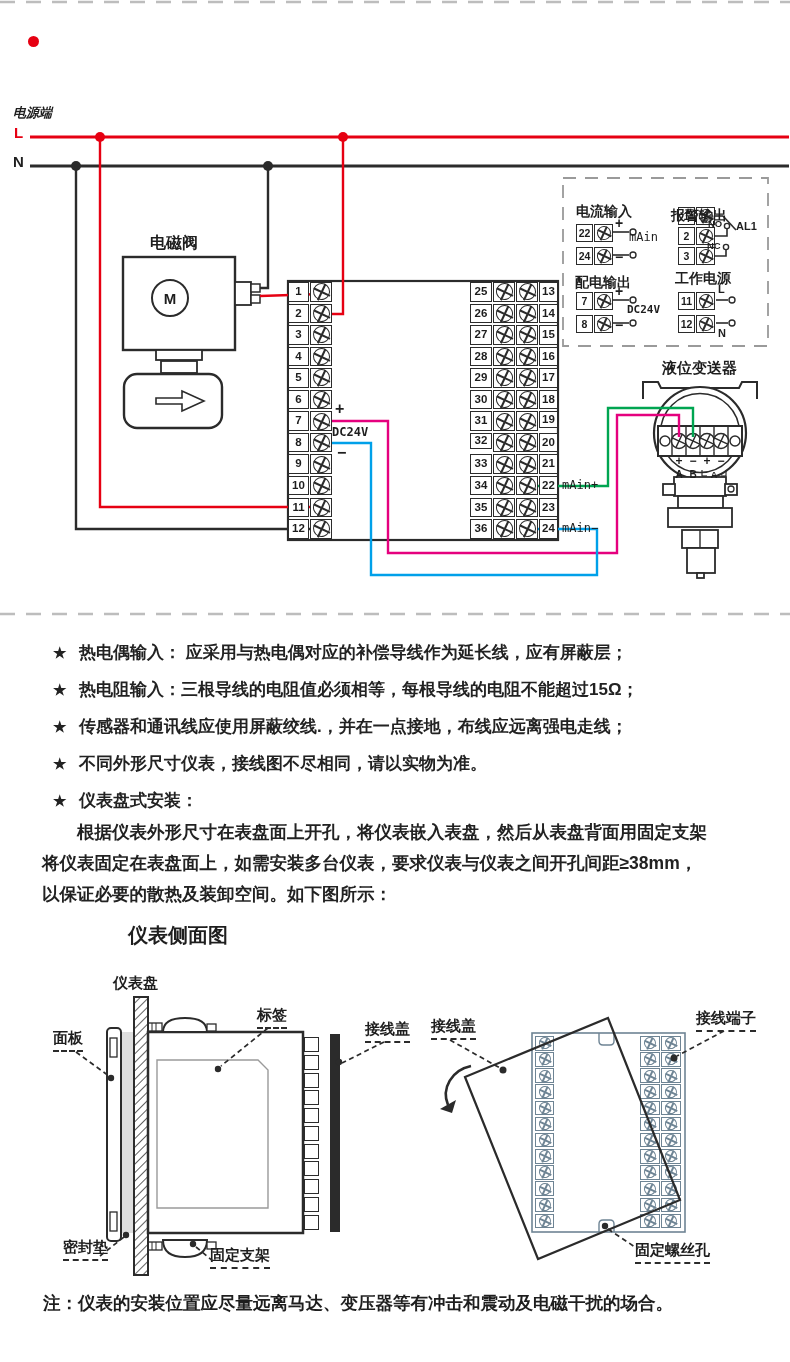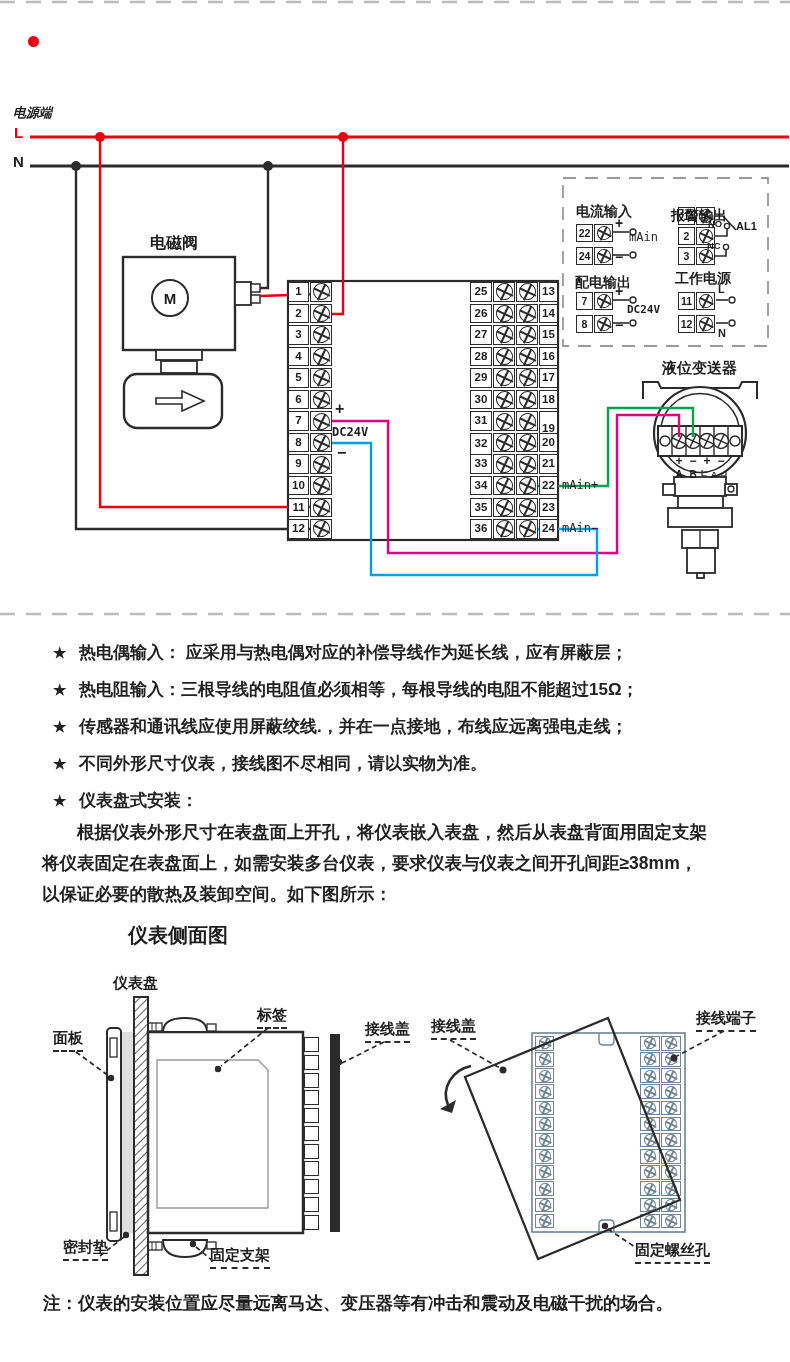--- a/index.html
+++ b/index.html
@@ -310,22 +310,22 @@
         <span class="screw" style="height: 15px; width: 15px;"></span>
       </div>
       <div class="cell num " style="left: 539px; top: 389.75px; width: 19px; height: 19.5px;">18</div>
       <div class="cell num " style="left: 470px; top: 411.3px; width: 22px; height: 19.5px;">31</div>
       <div class="cell " style="left: 493px; top: 411.3px; width: 22px; height: 19.5px;">
         <span class="screw" style="height: 15px; width: 15px;"></span>
       </div>
       <div class="cell " style="left: 516px; top: 411.3px; width: 22px; height: 19.5px;">
         <span class="screw" style="height: 15px; width: 15px;"></span>
       </div>
-      <div class="cell num " style="left: 539px; top: 411.3px; width: 19px; height: 34px;">19</div>
-      <div class="cell num " style="left: 470px; top: 432.85px; width: 22px; height: 22px;">32</div>
+      <div class="cell num " style="left: 539px; top: 411.3px; width: 19px; height: 17px;">19</div>
+      <div class="cell num " style="left: 470px; top: 432.85px; width: 22px; height: 16px;">32</div>
       <div class="cell " style="left: 493px; top: 432.85px; width: 22px; height: 19.5px;">
         <span class="screw" style="height: 15px; width: 15px;"></span>
       </div>
       <div class="cell " style="left: 516px; top: 432.85px; width: 22px; height: 19.5px;">
         <span class="screw" style="height: 15px; width: 15px;"></span>
       </div>
       <div class="cell num " style="left: 539px; top: 432.85px; width: 19px; height: 19.5px;">20</div>
       <div class="cell num " style="left: 470px; top: 454.4px; width: 22px; height: 19.5px;">33</div>
       <div class="cell " style="left: 493px; top: 454.4px; width: 22px; height: 19.5px;">
         <span class="screw" style="height: 15px; width: 15px;"></span>

